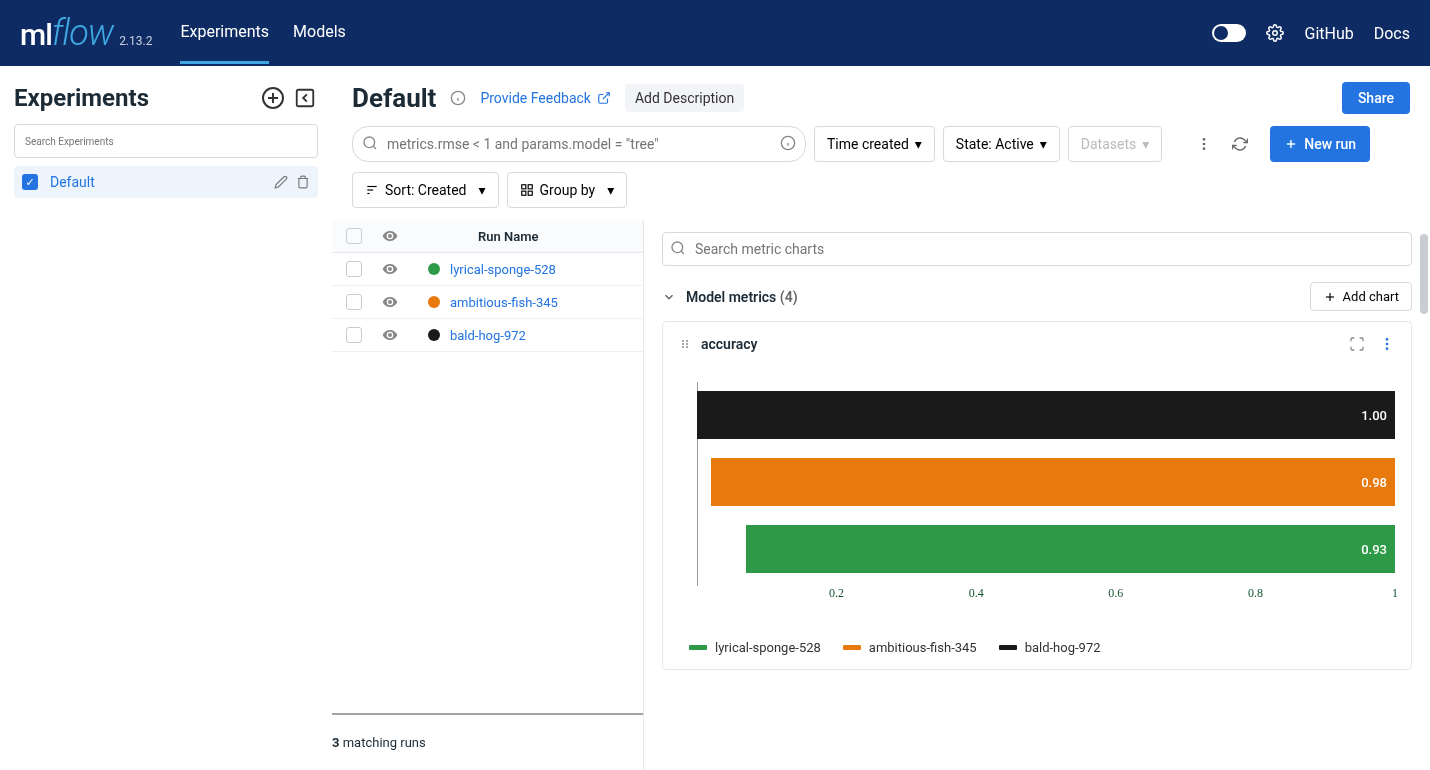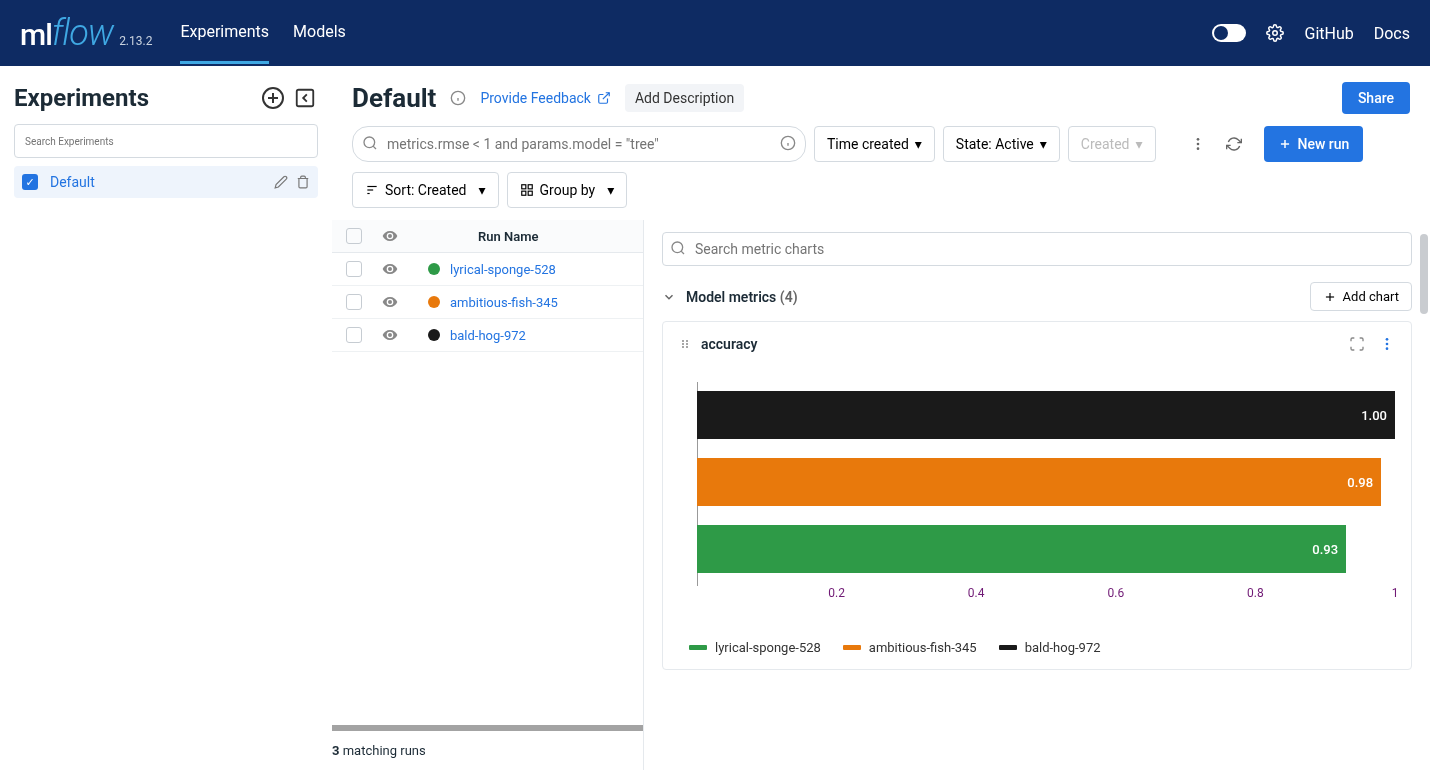--- a/index.html
+++ b/index.html
@@ -51,41 +51,41 @@
 .badge-exp { background: #2374e1; color: #fff; font-size: 11px; padding: 2px 6px; border-radius: 3px; }
 .split { display: flex; flex: 1; overflow: hidden; }
 .runs-pane { width: 312px; border-right: 1px solid #e5e9ed; display: flex; flex-direction: column; }
 .runs-head-row { display: flex; align-items: center; padding: 8px 14px; border-bottom: 1px solid #e5e9ed; background: #fafbfc; }
 .run-row { display: flex; align-items: center; padding: 8px 14px; border-bottom: 1px solid #eef1f3; }
 .run-check { width: 16px; height: 16px; border: 1.5px solid #c6ccd2; border-radius: 3px; margin-right: 20px; }
 .eye { color: #888; margin-right: 30px; }
 .dot { width: 12px; height: 12px; border-radius: 50%; margin-right: 10px; }
 .run-name { color: #2374e1; font-size: 13px; }
 .runs-head-row .col-label { font-weight: 600; font-size: 13px; margin-left: 50px; }
-.footer { margin-top: auto; padding: 12px 0; border-top: 6px solid #a3a3a3; font-size: 13px; }
+.footer { margin-top: auto; padding: 20px 0; border-top: 2px solid #a3a3a3; font-size: 13px; }
 .footer b { font-weight: 700; }
 .charts-pane { flex: 1; padding: 12px 18px; overflow-y: auto; position: relative; }
 .chart-search { width: 100%; height: 34px; border: 1px solid #d4dae0; border-radius: 4px; padding: 0 10px 0 32px; font-size: 14px; }
 .chart-search-wrap { position: relative; margin-bottom: 16px; }
 .chart-search-wrap .mag { position: absolute; left: 8px; top: 8px; color: #888; }
 .section-head { display: flex; align-items: center; justify-content: space-between; margin-bottom: 10px; }
 .section-title-wrap { display:flex; align-items:center; gap:10px; }
 .section-title { font-weight: 600; font-size: 14px; }
 .addchart { border: 1px solid #d4dae0; background: #fff; padding: 6px 12px; border-radius: 4px; font-size: 13px; display: inline-flex; align-items: center; gap: 6px; cursor: pointer; }
 .chart-card { border: 1px solid #e5e9ed; border-radius: 4px; padding: 14px 16px; }
 .chart-head { display: flex; align-items: center; justify-content: space-between; margin-bottom: 30px; }
 .chart-head-left { display: flex; align-items: center; gap: 10px; }
 .chart-title { font-weight: 600; font-size: 14px; }
 .chart-actions { display: flex; gap: 14px; color: #888; }
 .bars-area { position: relative; height: 200px; display: flex; flex-direction: column; justify-content: space-around; padding-left: 18px; }
-.bar-wrap { position: relative; height: 48px; display: flex; align-items: center; }
+.bar-wrap { position: relative; height: 48px; display: flex; align-items: center; justify-content: flex-end; }
 .bar { height: 100%; position: relative; }
 .bar-label { position: absolute; right: 8px; top: 50%; transform: translateY(-50%); color: #fff; font-size: 13px; font-weight: 500; }
 .axis { position: relative; height: 24px; margin-left: 18px; margin-top: 4px; }
-.tick { position: absolute; font-size: 12px; color: #701a75; transform: translateX(-50%); }
+.tick { position: absolute; font-size: 12px; color: #14532d; transform: translateX(-50%); font-family: Liberation Serif, serif; }
 .yaxis-line { position: absolute; left: 18px; top: 0; bottom: 24px; border-left: 1px solid #999; }
 .legend { display: flex; gap: 22px; margin-top: 30px; padding-left: 10px; flex-wrap: wrap; }
 .legend-item { display: flex; align-items: center; gap: 8px; font-size: 13px; color: #333; }
 .swatch { width: 18px; height: 5px; border-radius: 1px; }
 .chevron { display:inline-block; }
 
 .scroll-stub { position: absolute; right: 2px; top: 14px; width: 8px; height: 80px; background: #c9ccd0; border-radius: 4px; }
 svg { display: block; }
 </style>
 </head>
@@ -194,21 +194,21 @@
       </div>
       <button class="ctl-btn">
         <span>Time created</span>
         <span class="chevron">▾</span>
       </button>
       <button class="ctl-btn">
         <span>State: Active</span>
         <span class="chevron">▾</span>
       </button>
       <button class="ctl-btn disabled">
-        <span>Created</span>
+        <span>Datasets</span>
         <span class="chevron">▾</span>
       </button>
       <span class="icon-btn" style="margin-left:20px">
         <svg width="16" height="16" viewBox="0 0 24 24" fill="currentColor">
             <circle cx="12" cy="5" r="2"></circle>
             <circle cx="12" cy="12" r="2"></circle>
             <circle cx="12" cy="19" r="2"></circle>
           </svg>
       </span>
       <span class="icon-btn">

